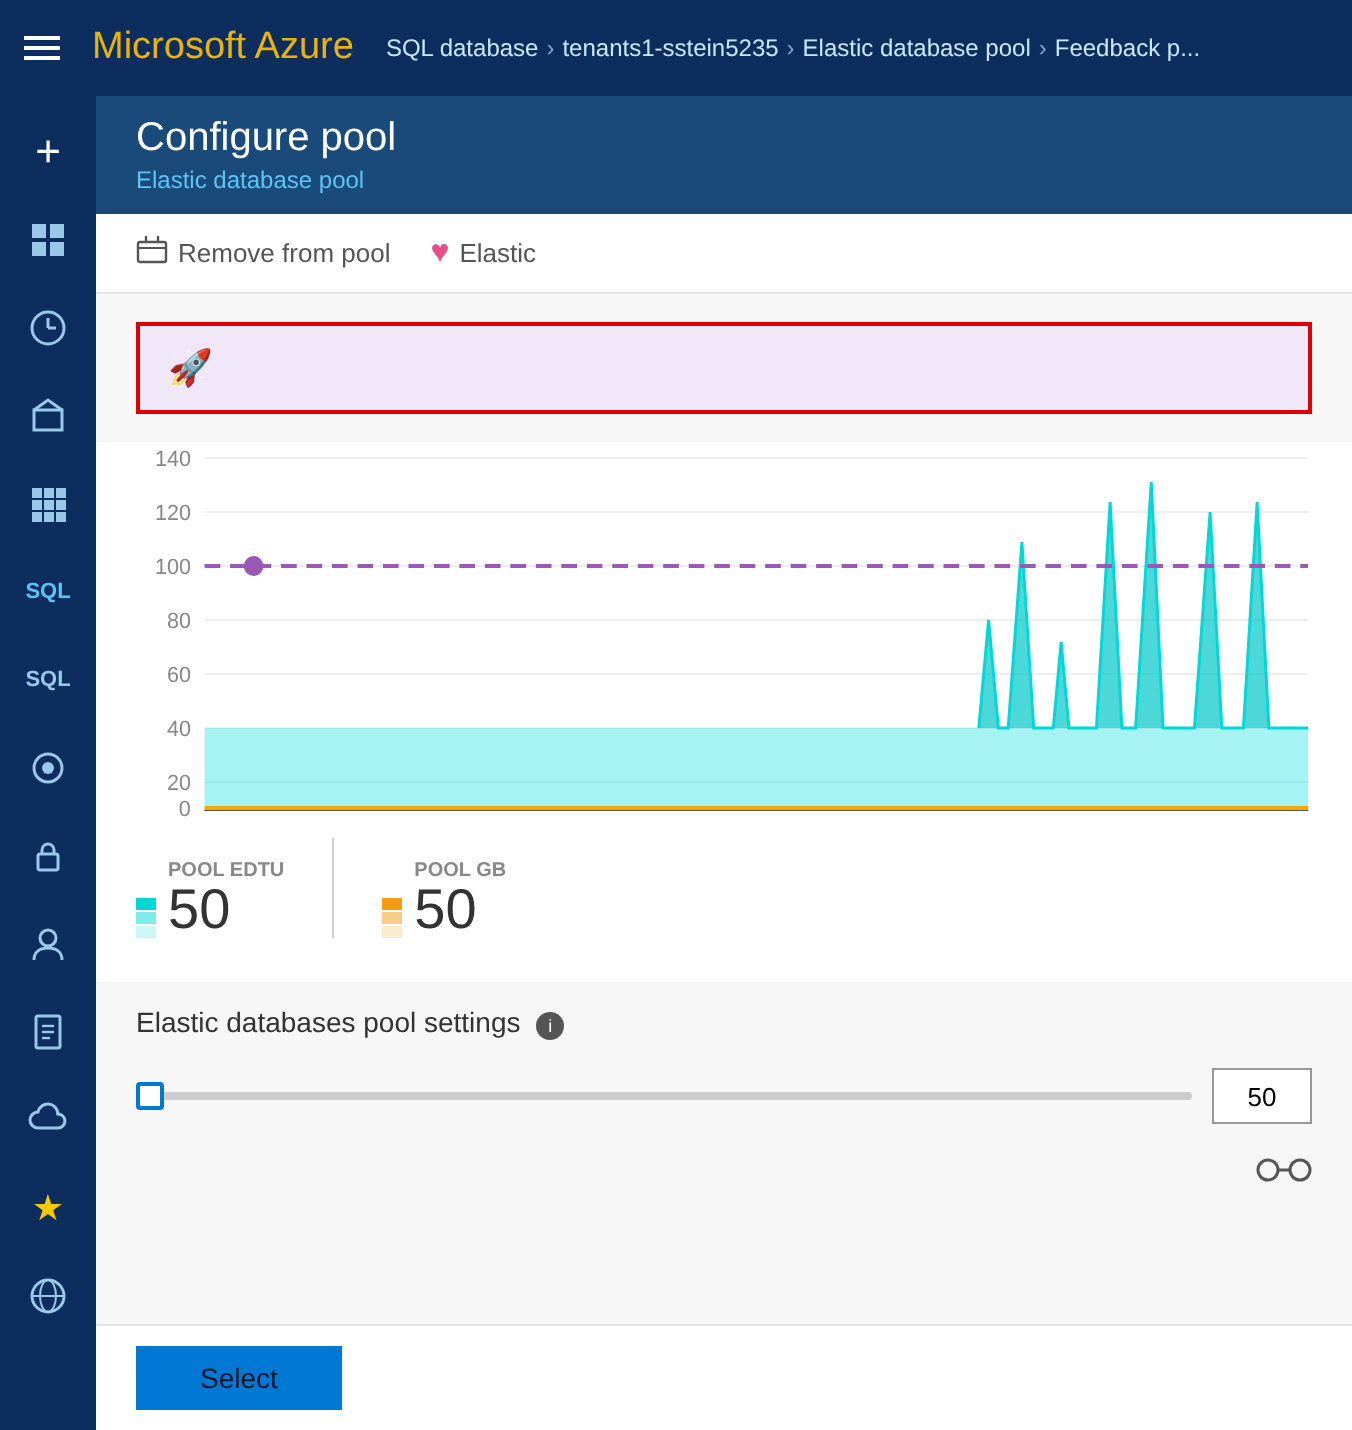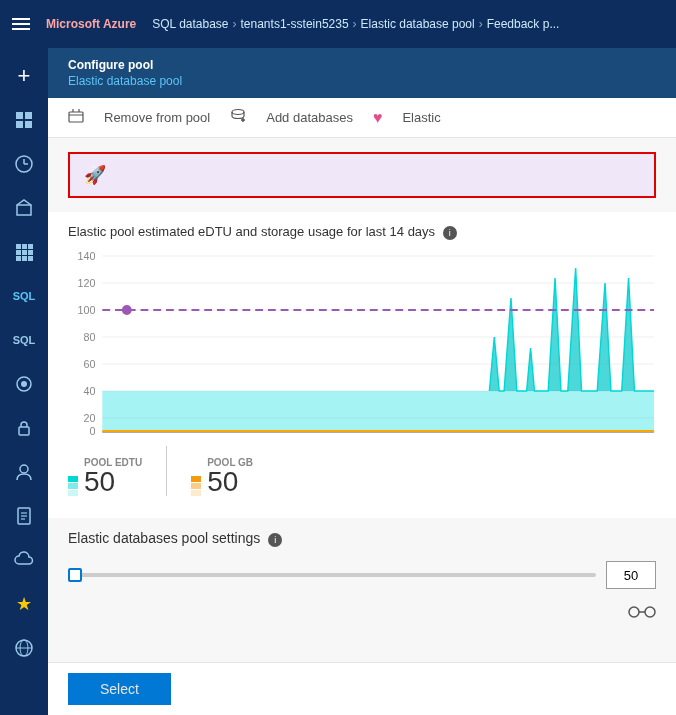--- a/index.html
+++ b/index.html
@@ -9,21 +9,21 @@
     .topbar {
       background: #0d2d5e;
       color: white;
       height: 48px;
       display: flex;
       align-items: center;
       padding: 0 12px;
       gap: 8px;
       flex-shrink: 0;
     }
-    .topbar-brand { font-size: 12px; font-weight: 700; color: #fca5a5; margin-right: 8px; white-space: nowrap; }
+    .topbar-brand { font-size: 19px; font-weight: 400; color: #eab308; margin-right: 8px; white-space: nowrap; }
     .topbar-breadcrumb { display: flex; align-items: center; gap: 4px; font-size: 12px; color: #cce8f8; white-space: nowrap; overflow: hidden; }
     .topbar-breadcrumb .sep { color: #7fa8c8; }
     .hamburger { margin-right: 8px; cursor: pointer; display: flex; flex-direction: column; gap: 3px; }
     .hamburger span { width: 18px; height: 2px; background: white; display: block; }
 
     
     .layout { display: flex; flex: 1; overflow: hidden; }
     .sidebar {
       width: 48px;
       background: #0d2d5e;
@@ -45,36 +45,36 @@
     
     .main-content { flex: 1; background: white; display: flex; flex-direction: column; overflow: hidden; }
 
     
     .page-header {
       background: #1a4a7a;
       padding: 10px 20px 10px 20px;
       color: white;
       flex-shrink: 0;
     }
-    .page-header h1 { font-size: 12px; font-weight: 700; }
+    .page-header h1 { font-size: 20px; font-weight: 400; }
     .page-header p { font-size: 12px; color: #5bc4f5; margin-top: 2px; }
 
     
     .toolbar {
       background: white;
       border-bottom: 1px solid #e5e5e5;
       padding: 0 20px;
       height: 40px;
       display: flex;
       align-items: center;
       gap: 20px;
       flex-shrink: 0;
     }
     .toolbar-item {
-      display: flex; align-items: center; gap: 20px;
+      display: flex; align-items: center; gap: 5px;
       color: #555; font-size: 13px; cursor: pointer; height: 100%;
       border: none; background: none; padding: 0;
     }
     .toolbar-item .icon { font-size: 15px; }
 
     
     .content-area { flex: 1; overflow-y: auto; padding: 0; background: #f7f7f7; }
 
     
     .recommendation-banner {
@@ -127,21 +127,21 @@
     
     .footer-bar {
       background: white;
       border-top: 1px solid #e5e5e5;
       padding: 10px 20px;
       flex-shrink: 0;
       display: flex;
     }
     .select-button {
       background: #0078d4;
-      color: #e5e5e5;
+      color: #0f172a;
       border: none;
       padding: 8px 32px;
       font-size: 14px;
       cursor: pointer;
       font-family: 'Segoe UI', Arial, sans-serif;
     }
   </style>
 </head>
 <body>
 
@@ -257,47 +257,32 @@
           <svg width="16" height="16" viewBox="0 0 16 16" fill="none">
             <rect x="1" y="4" width="14" height="10" rx="1" stroke="#555" stroke-width="1.2"></rect>
             <line x1="5" y1="4" x2="5" y2="1" stroke="#555" stroke-width="1.2"></line>
             <line x1="11" y1="4" x2="11" y2="1" stroke="#555" stroke-width="1.2"></line>
             <line x1="1" y1="7" x2="15" y2="7" stroke="#555" stroke-width="1"></line>
           </svg>
         </span>
         <span>Remove from pool</span>
       </button>
       <button class="toolbar-item">
-        <span class="icon">
-          <svg width="16" height="16" viewBox="0 0 16 16" fill="none">
-            <ellipse cx="8" cy="4" rx="6" ry="2.5" stroke="#555" stroke-width="1.2" fill="none"></ellipse>
-            <path d="M2 4v4c0 1.4 2.7 2.5 6 2.5s6-1.1 6-2.5V4" stroke="#555" stroke-width="1.2" fill="none"></path>
-            <line x1="11" y1="12" x2="15" y2="12" stroke="#555" stroke-width="1.5"></line>
-            <line x1="13" y1="10" x2="13" y2="14" stroke="#555" stroke-width="1.5"></line>
-          </svg>
-        </span>
-        <span>Add databases</span>
-      </button>
-      <button class="toolbar-item">
         <span class="icon" style="color:#e74c8b; font-size:16px;">♥</span>
         <span>Elastic</span>
       </button>
     </div>
 
     <div class="content-area">
 
       <div class="recommendation-banner">
         <span class="rocket-icon">🚀</span>
       </div>
 
       <div class="chart-section">
-        <div class="section-title">
-          <span>Elastic pool estimated eDTU and storage usage for last 14 days</span>
-          <span class="info-icon">i</span>
-        </div>
         <div class="chart-container">
           <svg class="chart-svg" viewBox="0 0 600 190" preserveAspectRatio="none">
 
             <text x="28" y="12" font-size="11" fill="#888" text-anchor="end">140</text>
             <text x="28" y="39" font-size="11" fill="#888" text-anchor="end">120</text>
             <text x="28" y="66" font-size="11" fill="#888" text-anchor="end">100</text>
             <text x="28" y="93" font-size="11" fill="#888" text-anchor="end">80</text>
             <text x="28" y="120" font-size="11" fill="#888" text-anchor="end">60</text>
             <text x="28" y="147" font-size="11" fill="#888" text-anchor="end">40</text>
             <text x="28" y="174" font-size="11" fill="#888" text-anchor="end">20</text>

